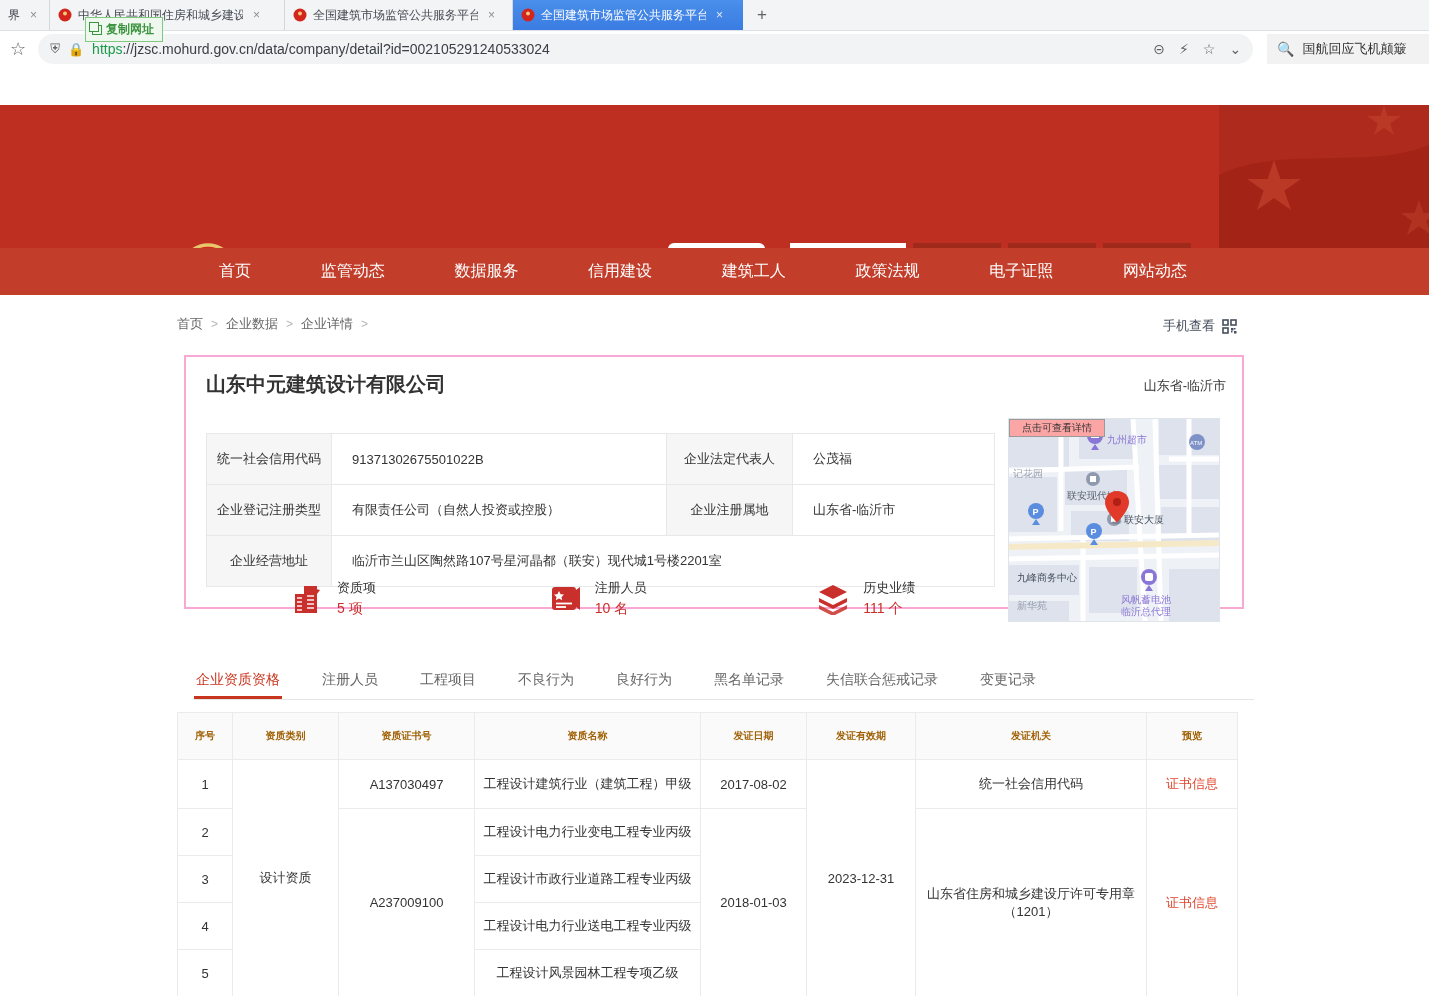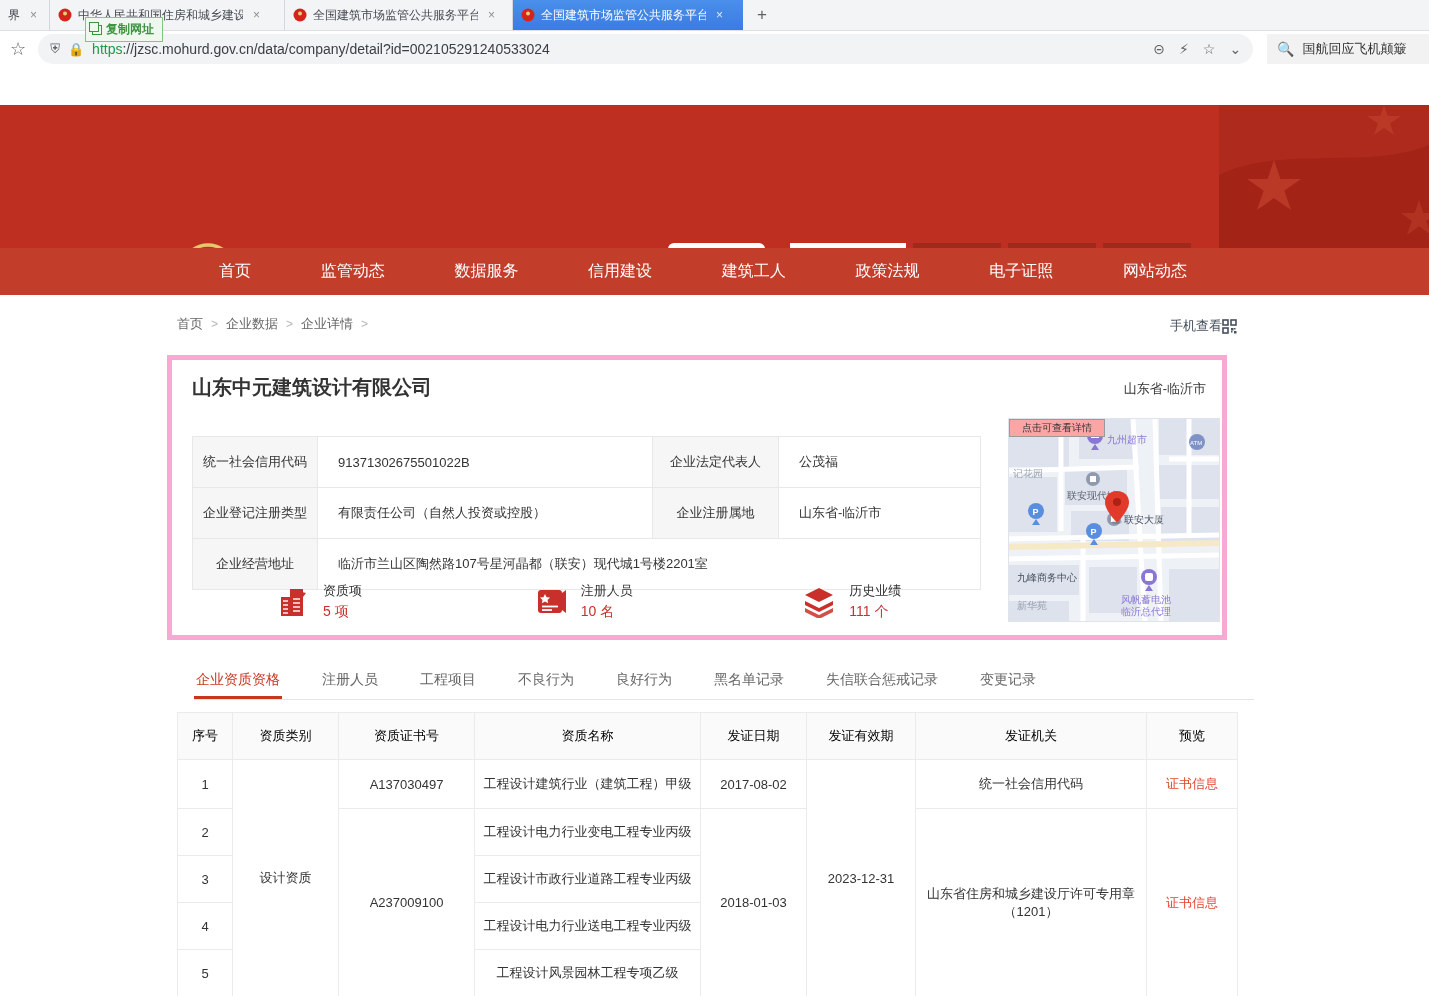--- a/index.html
+++ b/index.html
@@ -44,24 +44,24 @@
   .qrcard { position:absolute; left:668px; top:138px; width:97px; height:97px; background:#fff; border-radius:6px; display:flex; align-items:center; justify-content:center; }
 
   .searchtabs { position:absolute; left:790px; top:138px; display:flex; gap:7px; }
   .stab { height:31px; padding:0 16px; display:flex; align-items:center; background:#9f2a1c; color:#fff; font-size:14px; font-weight:bold; cursor:pointer; }
   .stab.on { background:#fff; color:#c2251a; }
 
   
   .breadcrumb { position:absolute; left:177px; top:315px; font-size:13px; color:#666; display:flex; align-items:center; gap:8px; }
   .breadcrumb .sep { color:#b5b5b5; font-size:12px; }
   .breadcrumb .bc { cursor:pointer; }
-  .mobileview { position:absolute; right:192px; top:317px; display:flex; align-items:center; font-size:13px; color:#454f5e; }
-
-  
-  .card { position:absolute; left:167px; top:355px; width:1060px; height:285px; background:#fff; border:5px solid #f9a8d4; }
+  .mobileview { position:absolute; right:192px; top:317px; display:flex; align-items:center; gap:7px; font-size:13px; color:#454f5e; }
+
+  
+  .card { position:absolute; left:184px; top:355px; width:1060px; height:254px; background:#fff; border:2px solid #f9a8d4; }
   .company-name { position:absolute; left:20px; top:14px; font-size:20px; font-weight:bold; color:#333; }
   .company-region { position:absolute; right:16px; top:20px; font-size:13px; color:#333; }
   .infotable { position:absolute; left:20px; top:60px; border-collapse:collapse;margin-top:16px; }
   .infotable td { border:1px solid #e8e8e8; height:51px; font-size:13px; color:#333; }
   .infotable td.lbl { background:#f6f6f6; text-align:center; width:125px; }
   .infotable td.lbl2 { background:#f6f6f6; text-align:center; width:126px; }
   .infotable td.val { padding-left:20px; width:335px; }
   .infotable td.val2 { padding-left:20px; width:202px; }
   .stats { position:absolute; left:20px; top:222px; width:788px; display:flex; }
   .stat { flex:1; display:flex; align-items:center; gap:13px; }
@@ -74,21 +74,21 @@
   .mapbox { position:absolute; left:1008px; top:418px; width:212px; height:204px; overflow:hidden; border:1px solid #dfe3ea; cursor:pointer; }
   .maptip { position:absolute; left:0px; top:0px; background:#fca5a5; border:1px solid #9a9a9a; font-size:10px; color:#333; padding:1px 12px; z-index:5; white-space:nowrap; }
 
   
   .dtabs { position:absolute; left:194px; top:665px; width:1060px; height:35px; border-bottom:1px solid #e5e5e5; display:flex; gap:38px; }
   .dtab { font-size:14px; color:#666; padding:6px 2px 12px; cursor:pointer; white-space:nowrap; }
   .dtab.on { color:#c8361f; border-bottom:3px solid #c8361f; }
 
   
   .qual { position:absolute; left:177px; top:712px; width:1060px; border-collapse:collapse; table-layout:fixed; }
-  .qual th { background:#fafafa; border:1px solid #ebebeb; height:36px; font-size:13px; color:#000000; font-weight:normal; }
+  .qual th { background:#fafafa; border:1px solid #ebebeb; height:36px; font-size:10px; color:#a16207; font-weight:bold; }
   .qual td { border:1px solid #ebebeb; font-size:13px; color:#333; text-align:center; padding:4px 6px; }
   .qual tr { height:47px; }
   .qual tr.r1 { height:49px; }
   .qual .cert-link { color:#e0472e; cursor:pointer; }
 </style>
 </head>
 <body>
 
 <div class="screen">
 

